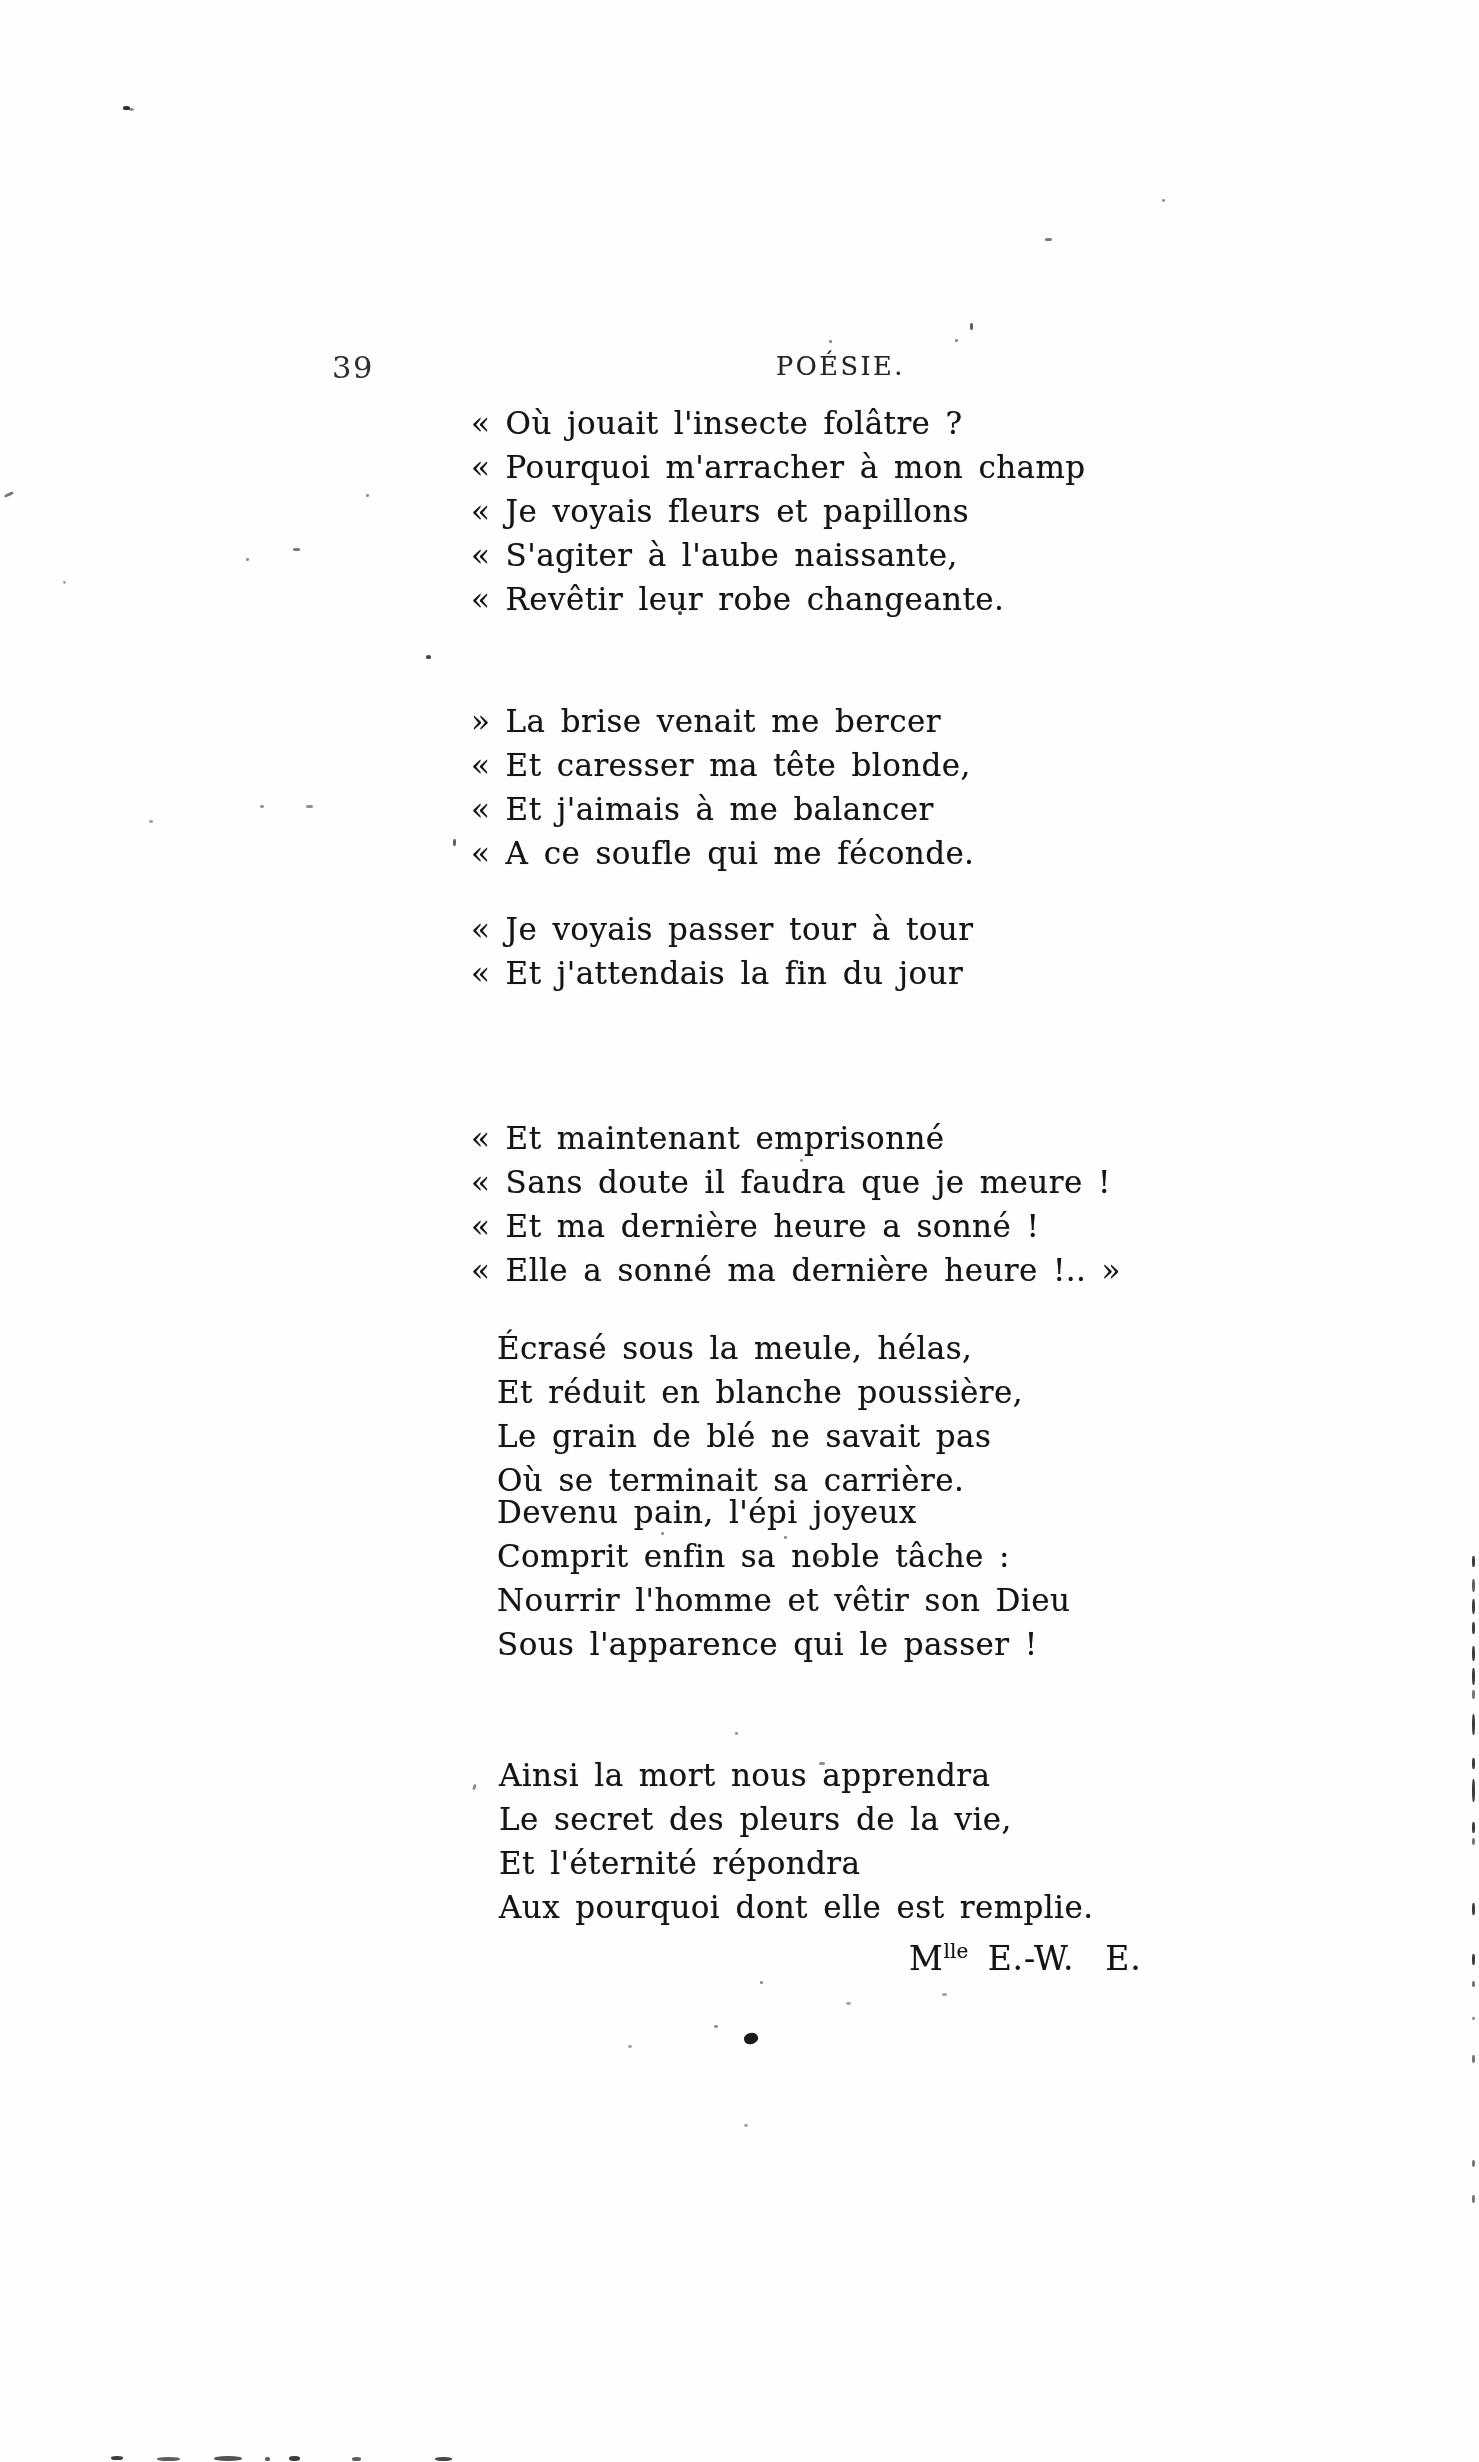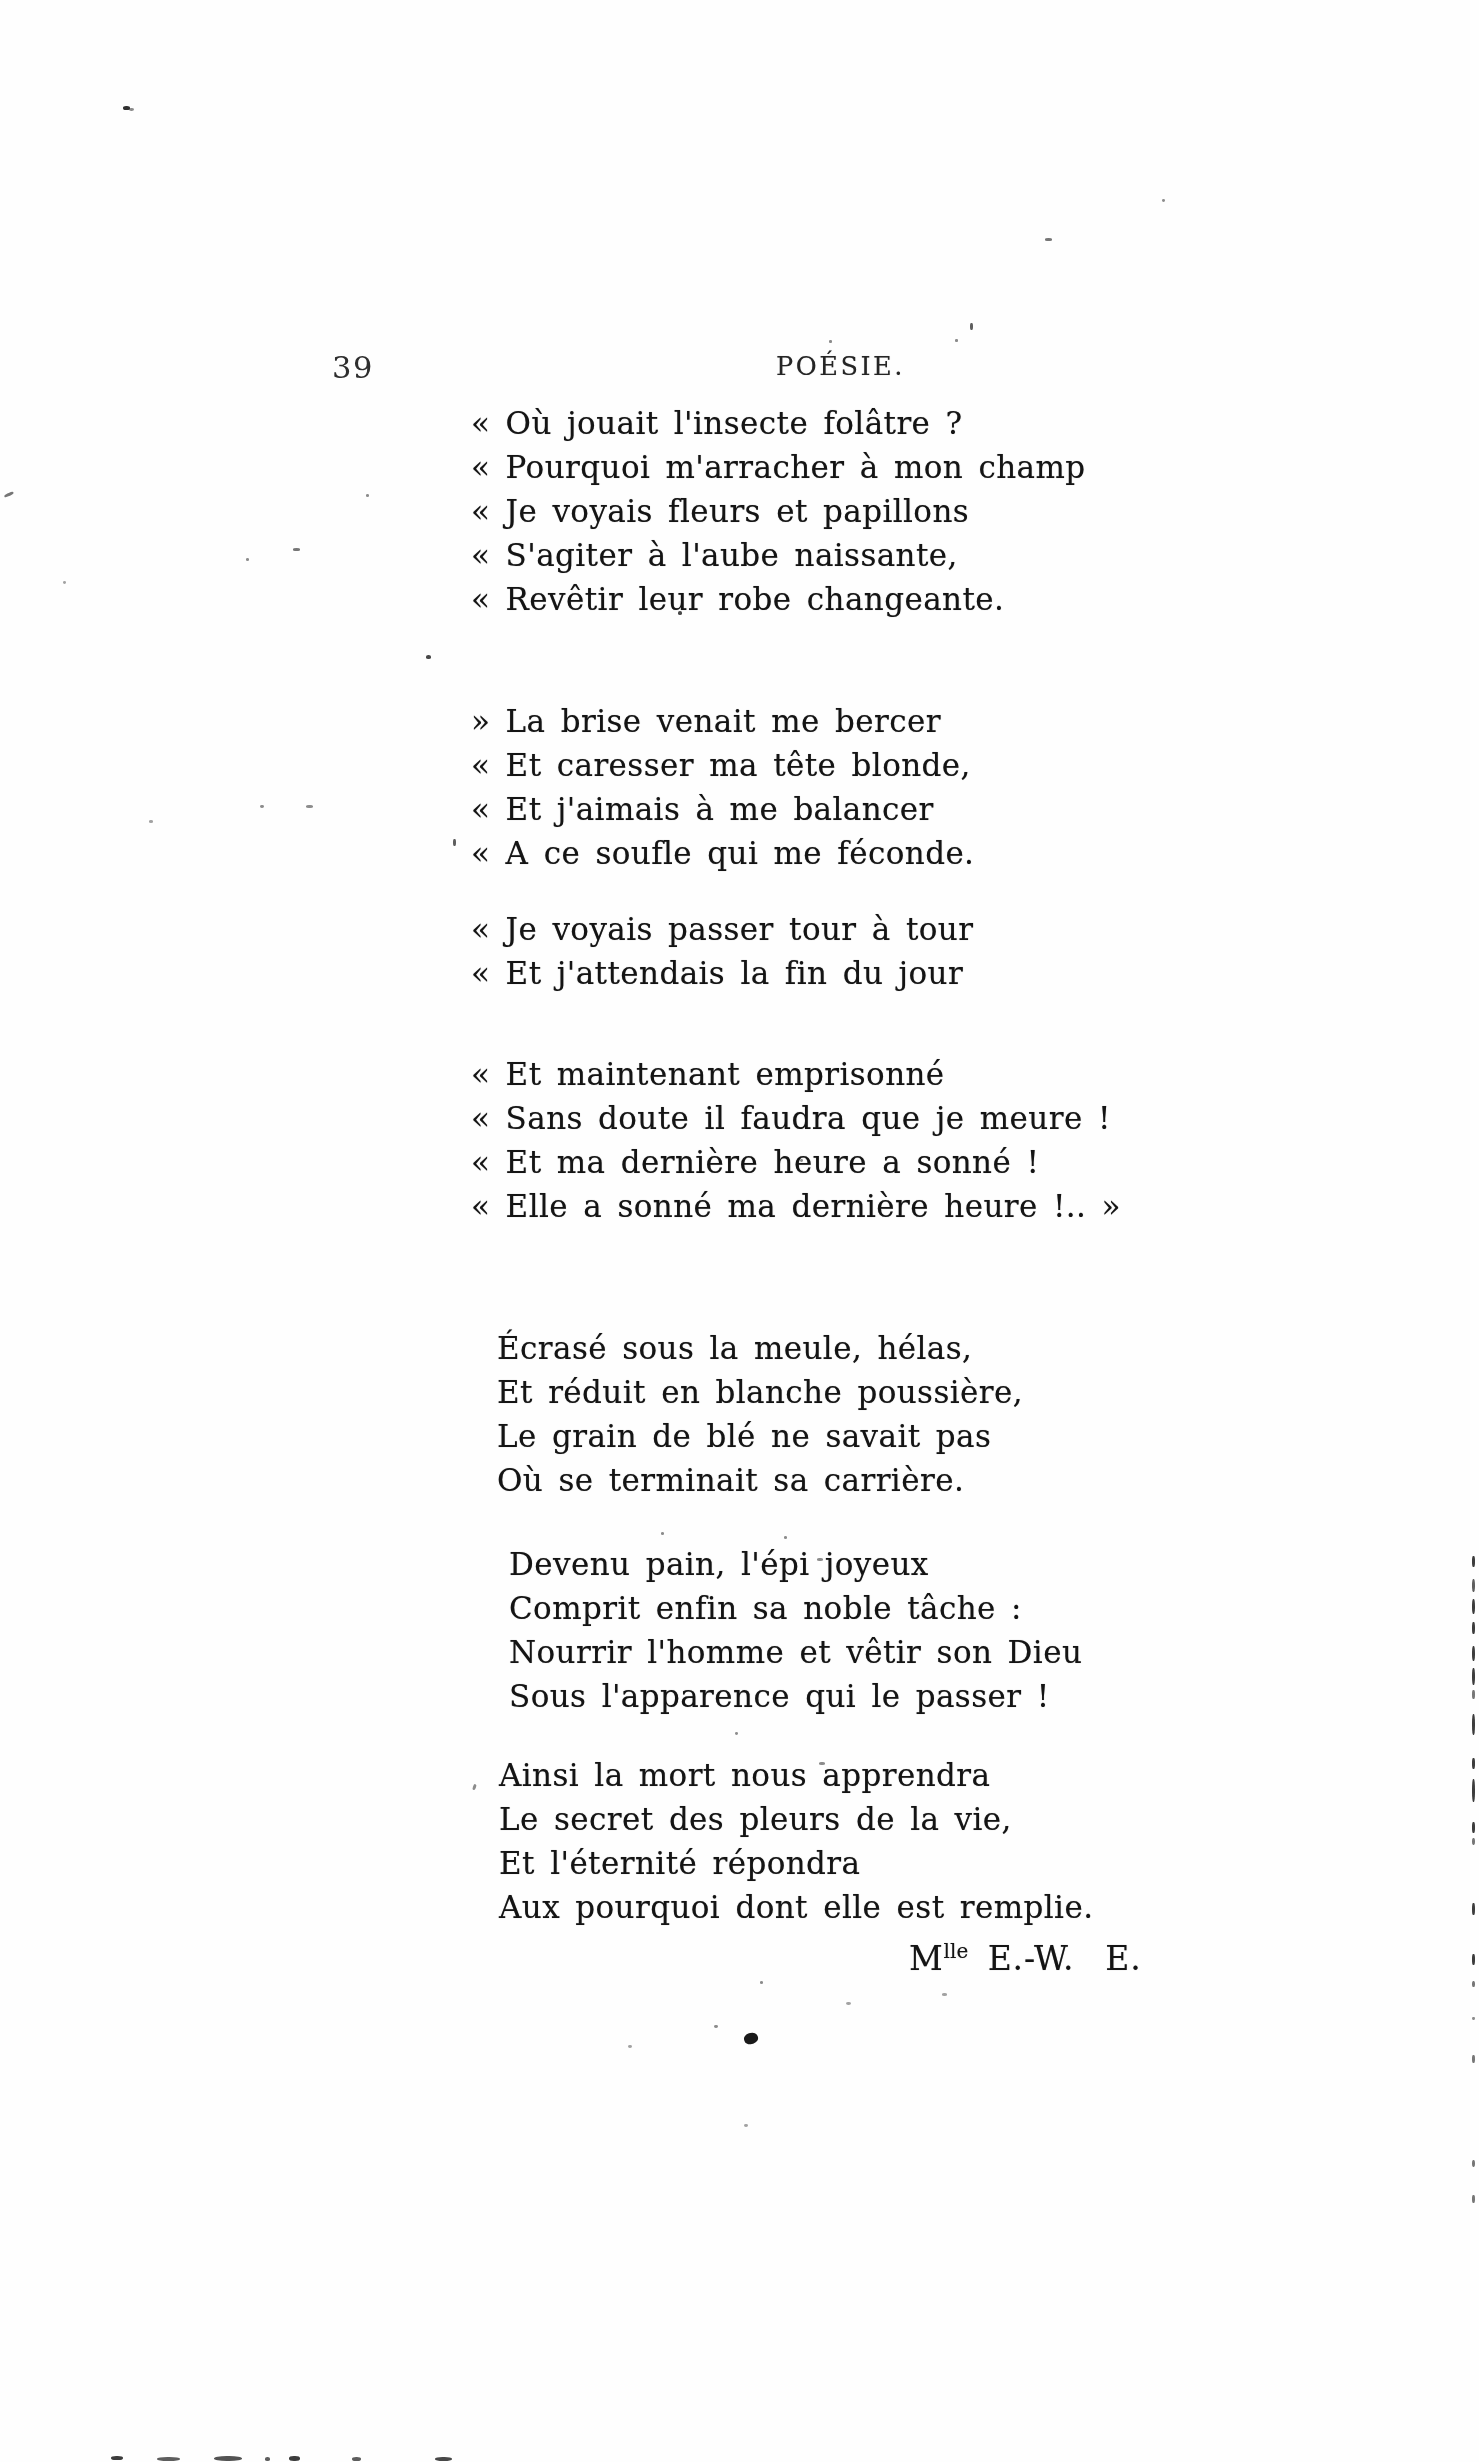--- a/index.html
+++ b/index.html
@@ -89,35 +89,35 @@
     <span class="poem-line">« Et caresser ma tête blonde,</span>
     <span class="poem-line">« Et j'aimais à me balancer</span>
     <span class="poem-line">« A ce soufle qui me féconde.</span>
   </div>
 
   <div class="stanza" style="top:907px; left:471px;">
     <span class="poem-line">« Je voyais passer tour à tour</span>
     <span class="poem-line">« Et j'attendais la fin du jour</span>
   </div>
 
-  <div class="stanza" style="top:1052px; left:471px;">
+  <div class="stanza" style="top:1116px; left:471px;">
     <span class="poem-line">« Et maintenant emprisonné</span>
     <span class="poem-line">« Sans doute il faudra que je meure !</span>
     <span class="poem-line">« Et ma dernière heure a sonné !</span>
     <span class="poem-line">« Elle a sonné ma dernière heure !.. »</span>
   </div>
 
   <div class="stanza" style="top:1326px; left:497px;">
     <span class="poem-line">Écrasé sous la meule, hélas,</span>
     <span class="poem-line">Et réduit en blanche poussière,</span>
     <span class="poem-line">Le grain de blé ne savait pas</span>
     <span class="poem-line">Où se terminait sa carrière.</span>
   </div>
 
-  <div class="stanza" style="top:1542px; left:497px;margin-left:12px;">
+  <div class="stanza" style="top:1490px; left:497px;">
     <span class="poem-line">Devenu pain, l'épi joyeux</span>
     <span class="poem-line">Comprit enfin sa noble tâche :</span>
     <span class="poem-line">Nourrir l'homme et vêtir son Dieu</span>
     <span class="poem-line">Sous l'apparence qui le passer !</span>
   </div>
 
   <div class="stanza" style="top:1753px; left:499px;">
     <span class="poem-line">Ainsi la mort nous apprendra</span>
     <span class="poem-line">Le secret des pleurs de la vie,</span>
     <span class="poem-line">Et l'éternité répondra</span>

